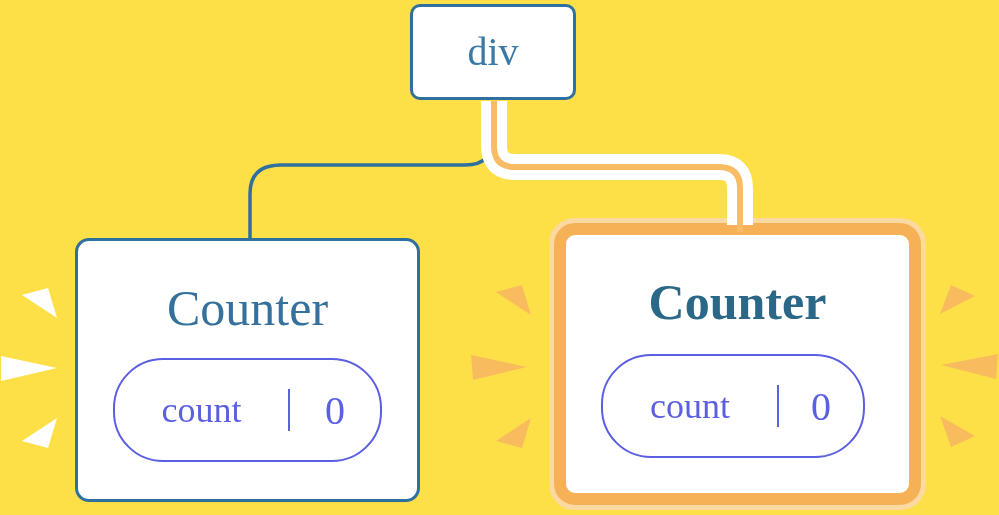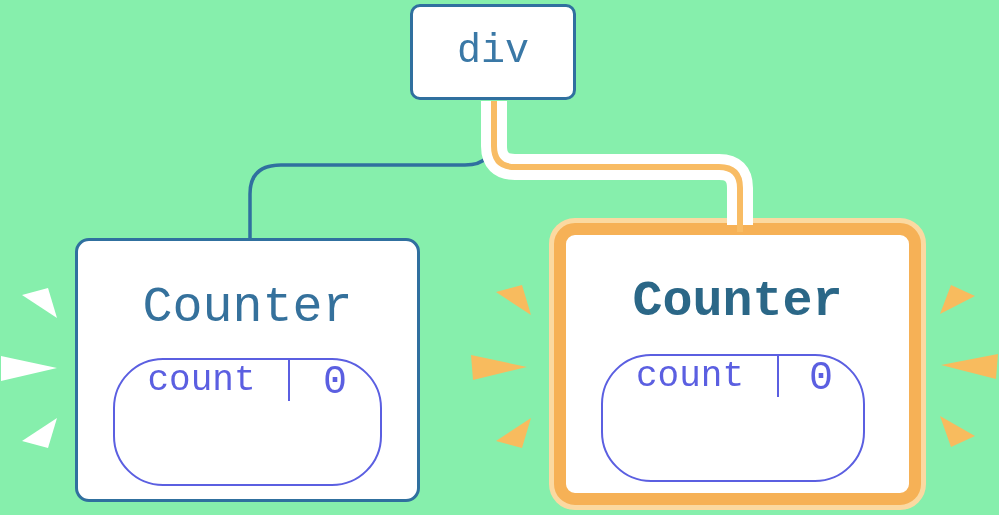--- a/index.html
+++ b/index.html
@@ -1,22 +1,22 @@
 <!DOCTYPE html>
 <html><head>
 <meta charset="utf-8">
 <style>
   html,body{margin:0;padding:0;background:#4C6870;}
   *{box-sizing:border-box;}
   .canvas{
     position:relative;
     width:999px;height:515px;
     overflow:hidden;
-    background:#86efac;
-    font-family:Liberation Mono, monospace;
+    background:#fde047;
+    font-family:Liberation Serif, serif;
   }
   
   .node{
     position:absolute;
     background:#fff;
     display:flex;align-items:center;justify-content:center;
   }
   .div-node{
     left:410px;top:4px;width:166px;height:96px;
     border:3px solid #30709F;border-radius:10px;
@@ -51,23 +51,23 @@
   }
   .counter-left .counter-title{
     top:45px;color:#35719C;font-weight:500;
   }
   .counter-right .counter-title{
     top:62px;color:#2B6787;font-weight:700;
   }
   
   .pill{
     position:absolute;
-    height:128px;
+    height:104px;
     border:2.5px solid #5B5FE1;border-radius:50px;
-    display:flex;align-items:flex-start;
+    display:flex;align-items:center;
     background:#fff;
     color:#5B5FE1;
   }
   .counter-left .pill{left:35px;top:117px;width:269px;}
   .counter-right .pill{left:52px;top:136px;width:264px;}
   .pill-name{
     border-right:2.5px solid #5B5FE1;
     display:flex;align-items:center;justify-content:center;
     font-size:36px;
   }

